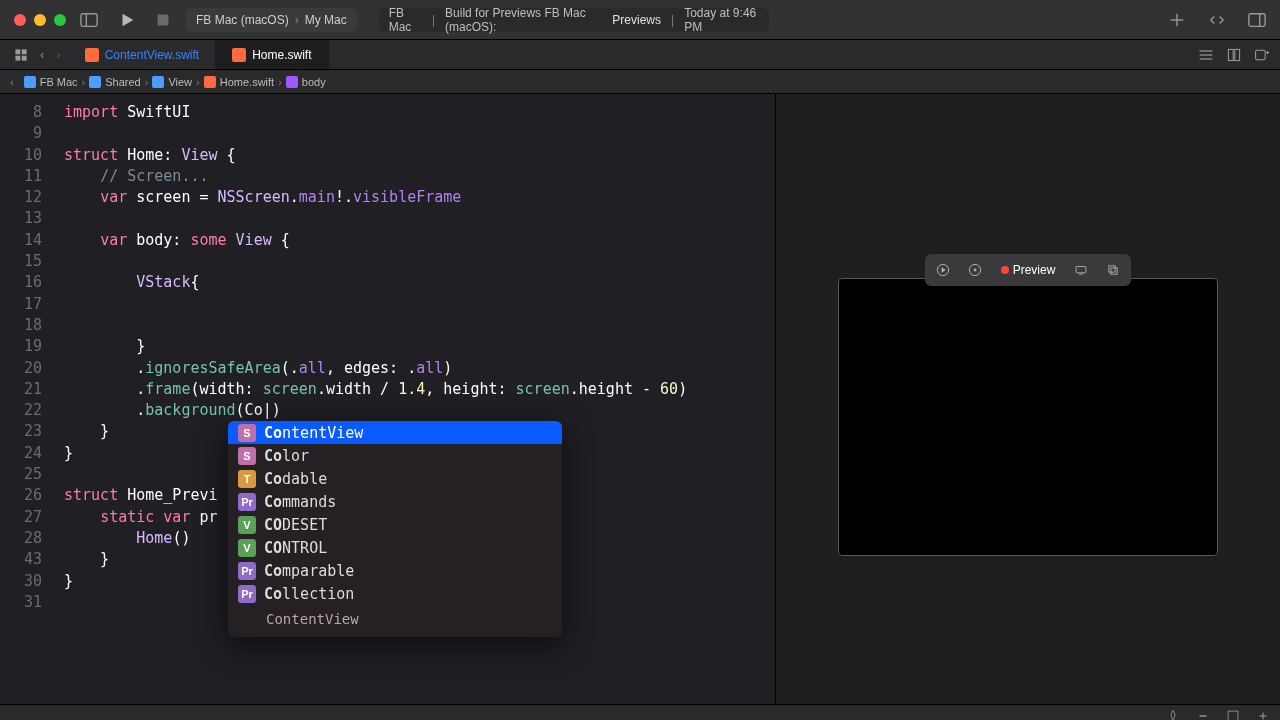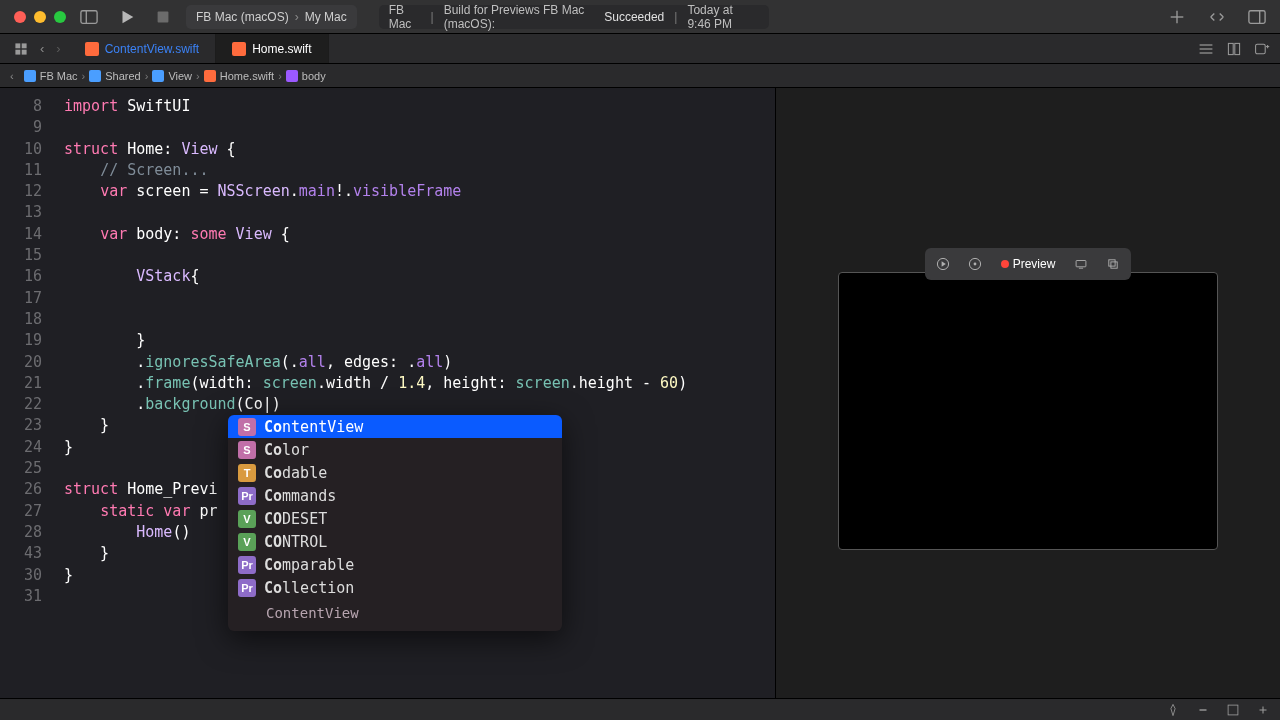--- a/index.html
+++ b/index.html
@@ -8,21 +8,21 @@
     background: #1e1e1e;
     color: #ddd;
     width: 1280px;
     height: 720px;
     overflow: hidden;
     font-size: 13px;
   }
 
   
   .titlebar {
-    height: 34px;
+    height: 40px;
     background: #323233;
     display: flex;
     align-items: center;
     padding: 0 14px;
     gap: 14px;
     border-bottom: 1px solid #000;
   }
   .traffic-lights { display: flex; gap: 8px; }
   .tl { width: 12px; height: 12px; border-radius: 50%; }
   .tl.red { background: #ff5f57; }
@@ -285,21 +285,21 @@
   <div class="scheme-pill">
     <span>FB Mac (macOS)</span>
     <span class="scheme-sep">›</span>
     <span>My Mac</span>
   </div>
 
   <div class="status-bar">
     <span>FB Mac</span>
     <span class="sep">|</span>
     <span>Build for Previews FB Mac (macOS):</span>
-    <span class="bold">Succeeded</span>
+    <span class="bold">Previews</span>
     <span class="sep">|</span>
     <span>Today at 9:46 PM</span>
   </div>
 
   <div class="spacer"></div>
 
   <div class="right-tools">
     <div class="tb-icon">
       <svg viewBox="0 0 20 20">
           <line x1="10" y1="3" x2="10" y2="17" stroke="currentColor" stroke-width="1.5"></line>

